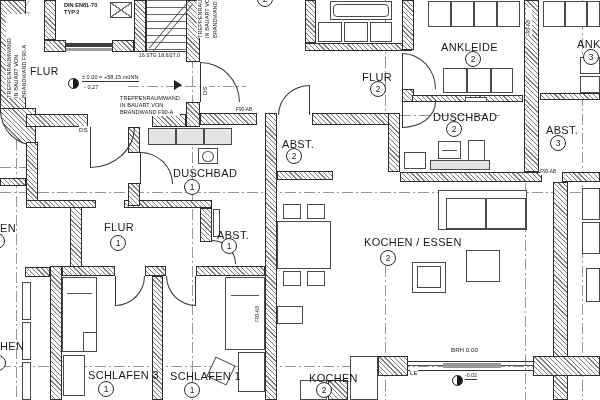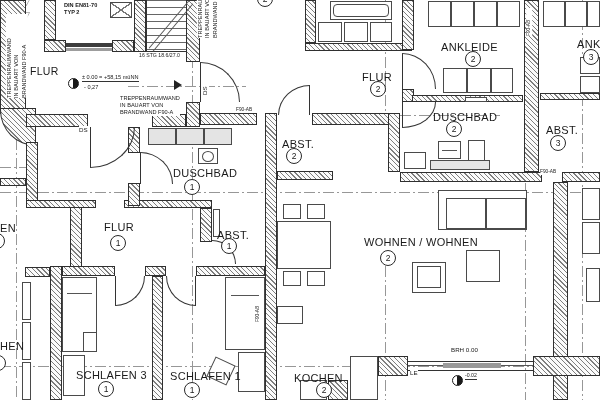--- a/index.html
+++ b/index.html
@@ -237,30 +237,30 @@
 
   <span class="lbl" style="left:173px;top:167px">DUSCHBAD</span>
   <div class="circ" style="left:184px;top:179px">1</div>
 
   <span class="lbl" style="left:104px;top:221px">FLUR</span>
   <div class="circ" style="left:110px;top:235px">1</div>
 
   <span class="lbl" style="left:217px;top:229px">ABST.</span>
   <div class="circ" style="left:221px;top:238px">1</div>
 
-  <span class="lbl" style="left:364px;top:236px">WOHNEN / WOHNEN</span>
+  <span class="lbl" style="left:364px;top:236px">KOCHEN / ESSEN</span>
   <div class="circ" style="left:380px;top:250px">2</div>
 
-  <span class="lbl" style="left:76px;top:369px">SCHLAFEN 3</span>
+  <span class="lbl" style="left:88px;top:369px">SCHLAFEN 3</span>
   <div class="circ" style="left:98px;top:381px">1</div>
 
   <span class="lbl" style="left:170px;top:370px">SCHLAFEN 1</span>
   <div class="circ" style="left:184px;top:382px">1</div>
 
-  <span class="lbl" style="left:294px;top:372px">KOCHEN</span>
+  <span class="lbl" style="left:309px;top:372px">KOCHEN</span>
   <div class="circ" style="left:316px;top:382px">2</div>
 
   <div class="circ" style="left:257px;top:-9px">2</div>
   <span class="lbl" style="left:0;top:222px">EN</span>
   <div class="circ" style="left:-11px;top:233px"></div>
   <span class="lbl" style="left:0;top:340px">HEN</span>
   <div class="circ" style="left:-10px;top:355px"></div>
 
 </div>
 

